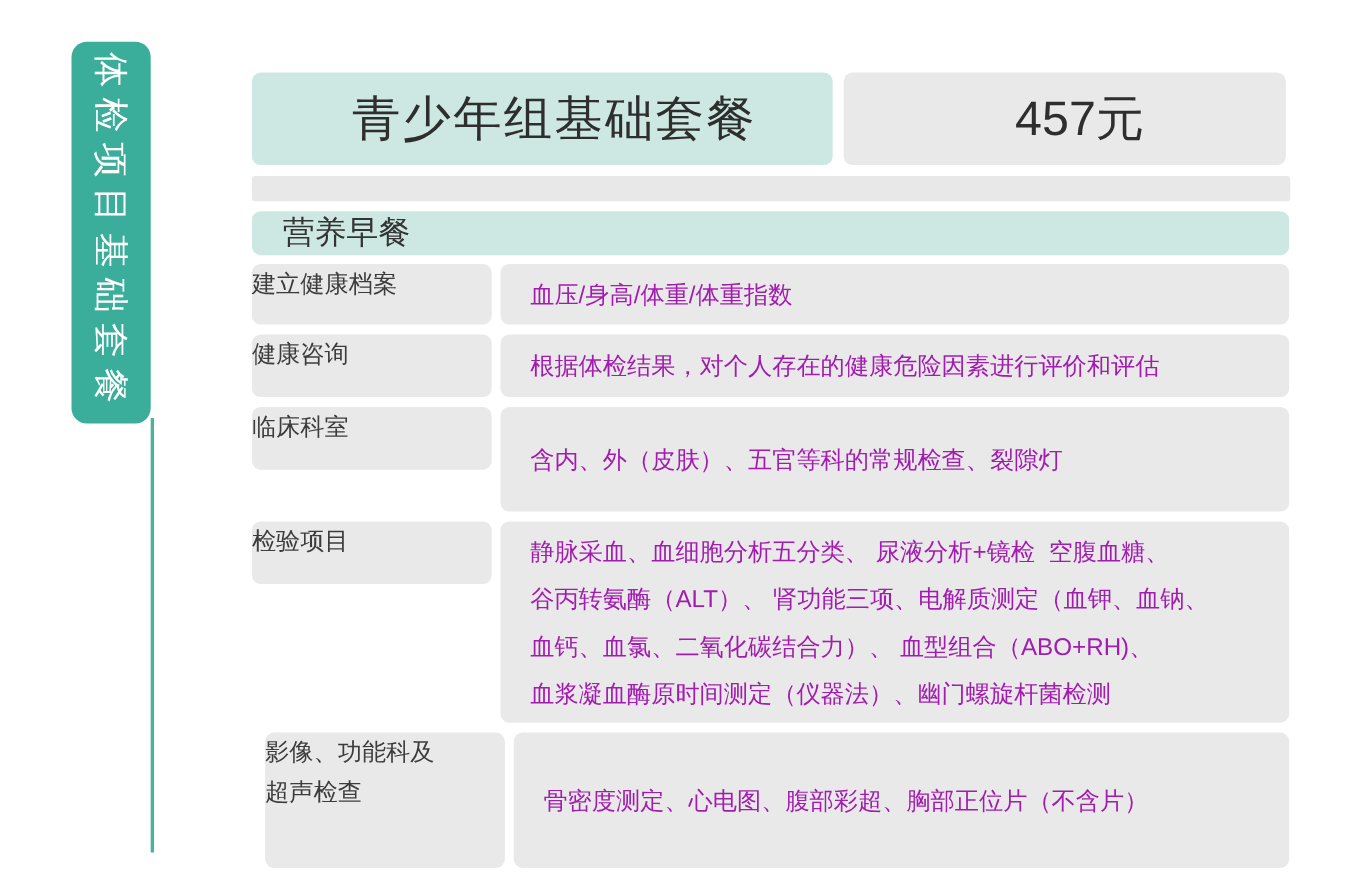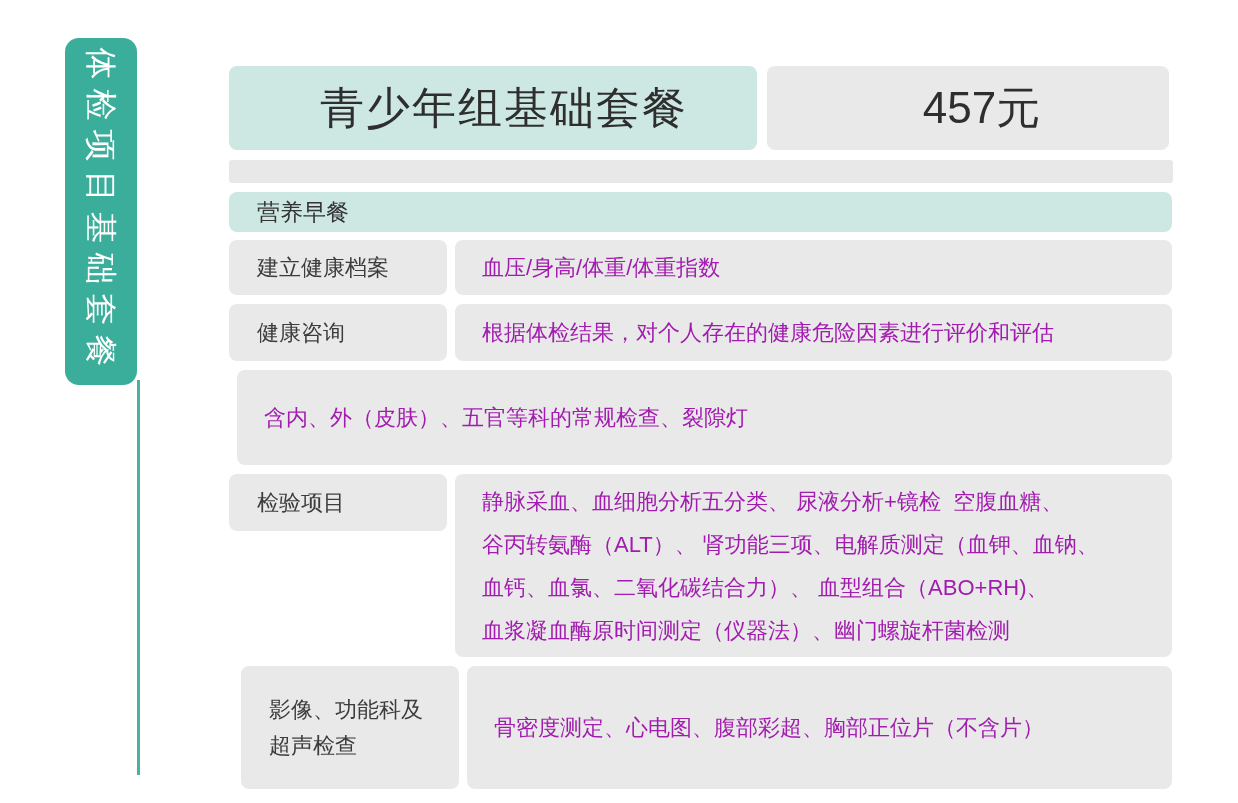--- a/index.html
+++ b/index.html
@@ -66,21 +66,21 @@
   }
 
   
   .section-band {
     position: absolute; left: 229px; top: 192px;
     width: 943px; height: 40px;
     background: #cde8e2;
     border-radius: 8px;
     display: flex; align-items: center;
     padding-left: 28px;
-    font-size: 23px; color: #343434;
+    font-size: 29px; color: #343434;
   }
 
   
   .rows {
     position: absolute; left: 229px; top: 240px;
     width: 943px;
     display: flex; flex-direction: column;
     gap: 9px;
   }
   .row { display: flex; align-items: stretch; }
@@ -88,22 +88,21 @@
   .row-2 { height: 57px; }
   .row-3 { height: 95px; }
   .row-4 { height: 183px; }
   .row-5 { height: 123px; margin-left: 12px; }
   .cell {
     background: #e9e9e9;
     border-radius: 8px;
   }
   .label-cell {
     width: 218px; flex: 0 0 218px;
-    display: flex; flex-direction: column; justify-content: center;
-    padding-left: 28px;
+    display: flex; flex-direction: column; justify-content: flex-start;
     font-size: 22px; color: #3c3c3c;
     line-height: 36px;
   }
   .label-short { align-self: flex-start; height: 57px; }
   .content-cell {
     flex: 1; margin-left: 8px;
     display: flex; flex-direction: column; justify-content: center;
     padding-left: 27px; padding-right: 24px;
     font-size: 22px; color: #a21caf;
     line-height: 43px;
@@ -140,20 +139,23 @@
   <div class="row row-2">
     <div class="cell label-cell">
       <div class="tline">健康咨询</div>
     </div>
     <div class="cell content-cell">
       <div class="tline">根据体检结果，对个人存在的健康危险因素进行评价和评估</div>
     </div>
   </div>
 
   <div class="row row-3">
+    <div class="cell label-cell label-short">
+      <div class="tline">临床科室</div>
+    </div>
     <div class="cell content-cell">
       <div class="tline">含内、外（皮肤）、五官等科的常规检查、裂隙灯</div>
     </div>
   </div>
 
   <div class="row row-4">
     <div class="cell label-cell label-short">
       <div class="tline">检验项目</div>
     </div>
     <div class="cell content-cell">

